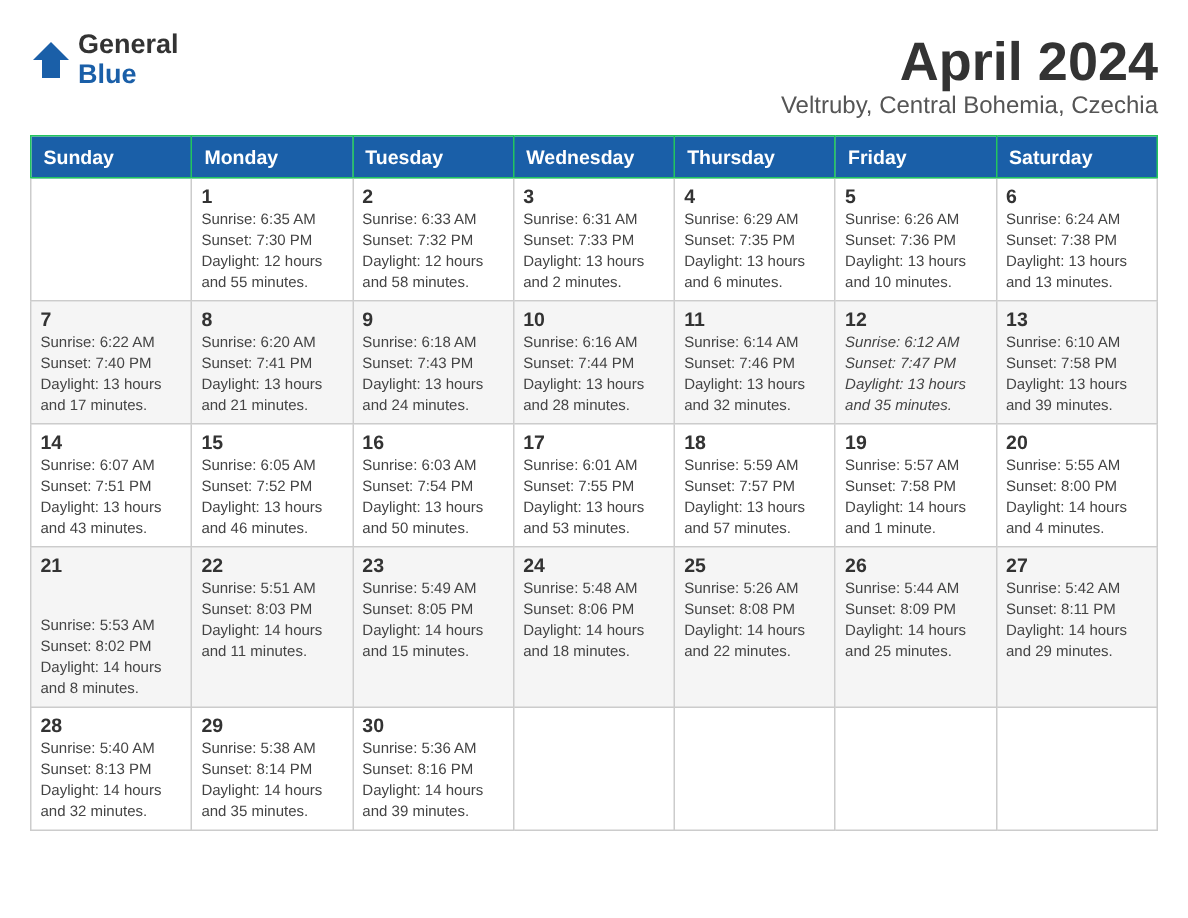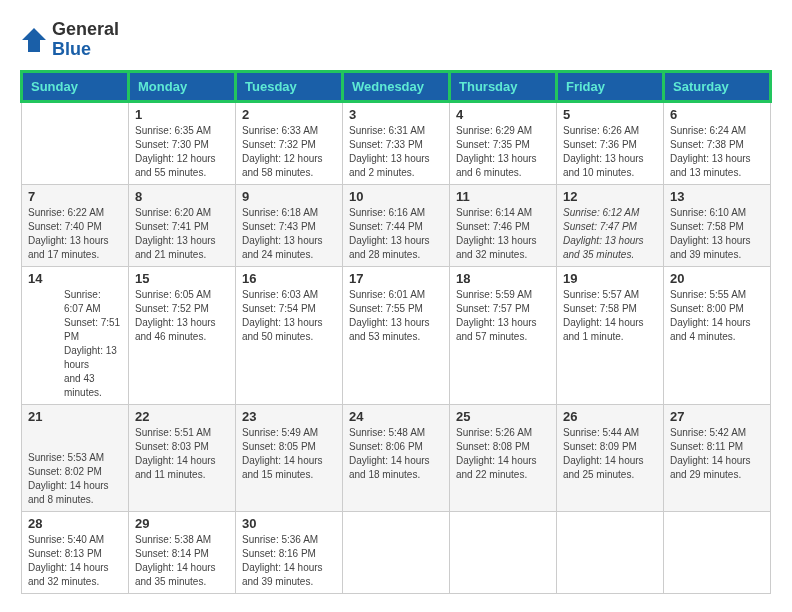--- a/index.html
+++ b/index.html
@@ -53,25 +53,25 @@
       font-size: 16px;
       color: #555;
     }
     .calendar {
       width: 100%;
       border-collapse: collapse;
       border: 1px solid #ccc;
     }
     .calendar th {
       background-color: #1a5fa8;
-      color: #5eead4;
+      color: #ffffff;
       text-align: left;
       padding: 6px 8px;
       font-size: 13px;
-      border: 3px solid #22c55e;
+      border: 1px solid #22c55e;
     }
     .calendar td {
       vertical-align: top;
       border: 1px solid #ccc;
       padding: 4px 6px;
       width: calc(100% / 7);
       min-height: 80px;
     }
     .day-number {
       font-size: 13px;
@@ -105,20 +105,22 @@
   <div class="logo">
     <svg class="logo-icon" viewBox="0 0 28 28" xmlns="http://www.w3.org/2000/svg">
       <polygon points="14,2 26,14 20,14 20,26 8,26 8,14 2,14" fill="#1a5fa8"></polygon>
     </svg>
     <div class="logo-text">
       <span class="logo-general">General</span>
       <span class="logo-blue">Blue</span>
     </div>
   </div>
   <div class="title-block">
+    <div class="month-title">April 2024</div>
+    <div class="location">Veltruby, Central Bohemia, Czechia</div>
   </div>
 </div>
 
 <table class="calendar">
   <thead>
     <tr>
     <th>Sunday</th>
         <th>Monday</th>
         <th>Tuesday</th>
         <th>Wednesday</th>
@@ -220,21 +222,21 @@
           <span class="day-number">13</span>
           <div class="day-info" style="white-space: pre-line;">Sunrise: 6:10 AM
 Sunset: 7:58 PM
 Daylight: 13 hours
 and 39 minutes.</div>
         </td>
       </tr>
       <tr>
         <td>
           <span class="day-number">14</span>
-          <div class="day-info" style="white-space: pre-line; margin-left: 36px;">Sunrise: 6:07 AM
+          <div class="day-info" style="white-space: pre-line;">Sunrise: 6:07 AM
 Sunset: 7:51 PM
 Daylight: 13 hours
 and 43 minutes.</div>
         </td>
         <td>
           <span class="day-number">15</span>
           <div class="day-info" style="white-space: pre-line;">Sunrise: 6:05 AM
 Sunset: 7:52 PM
 Daylight: 13 hours
 and 46 minutes.</div>

